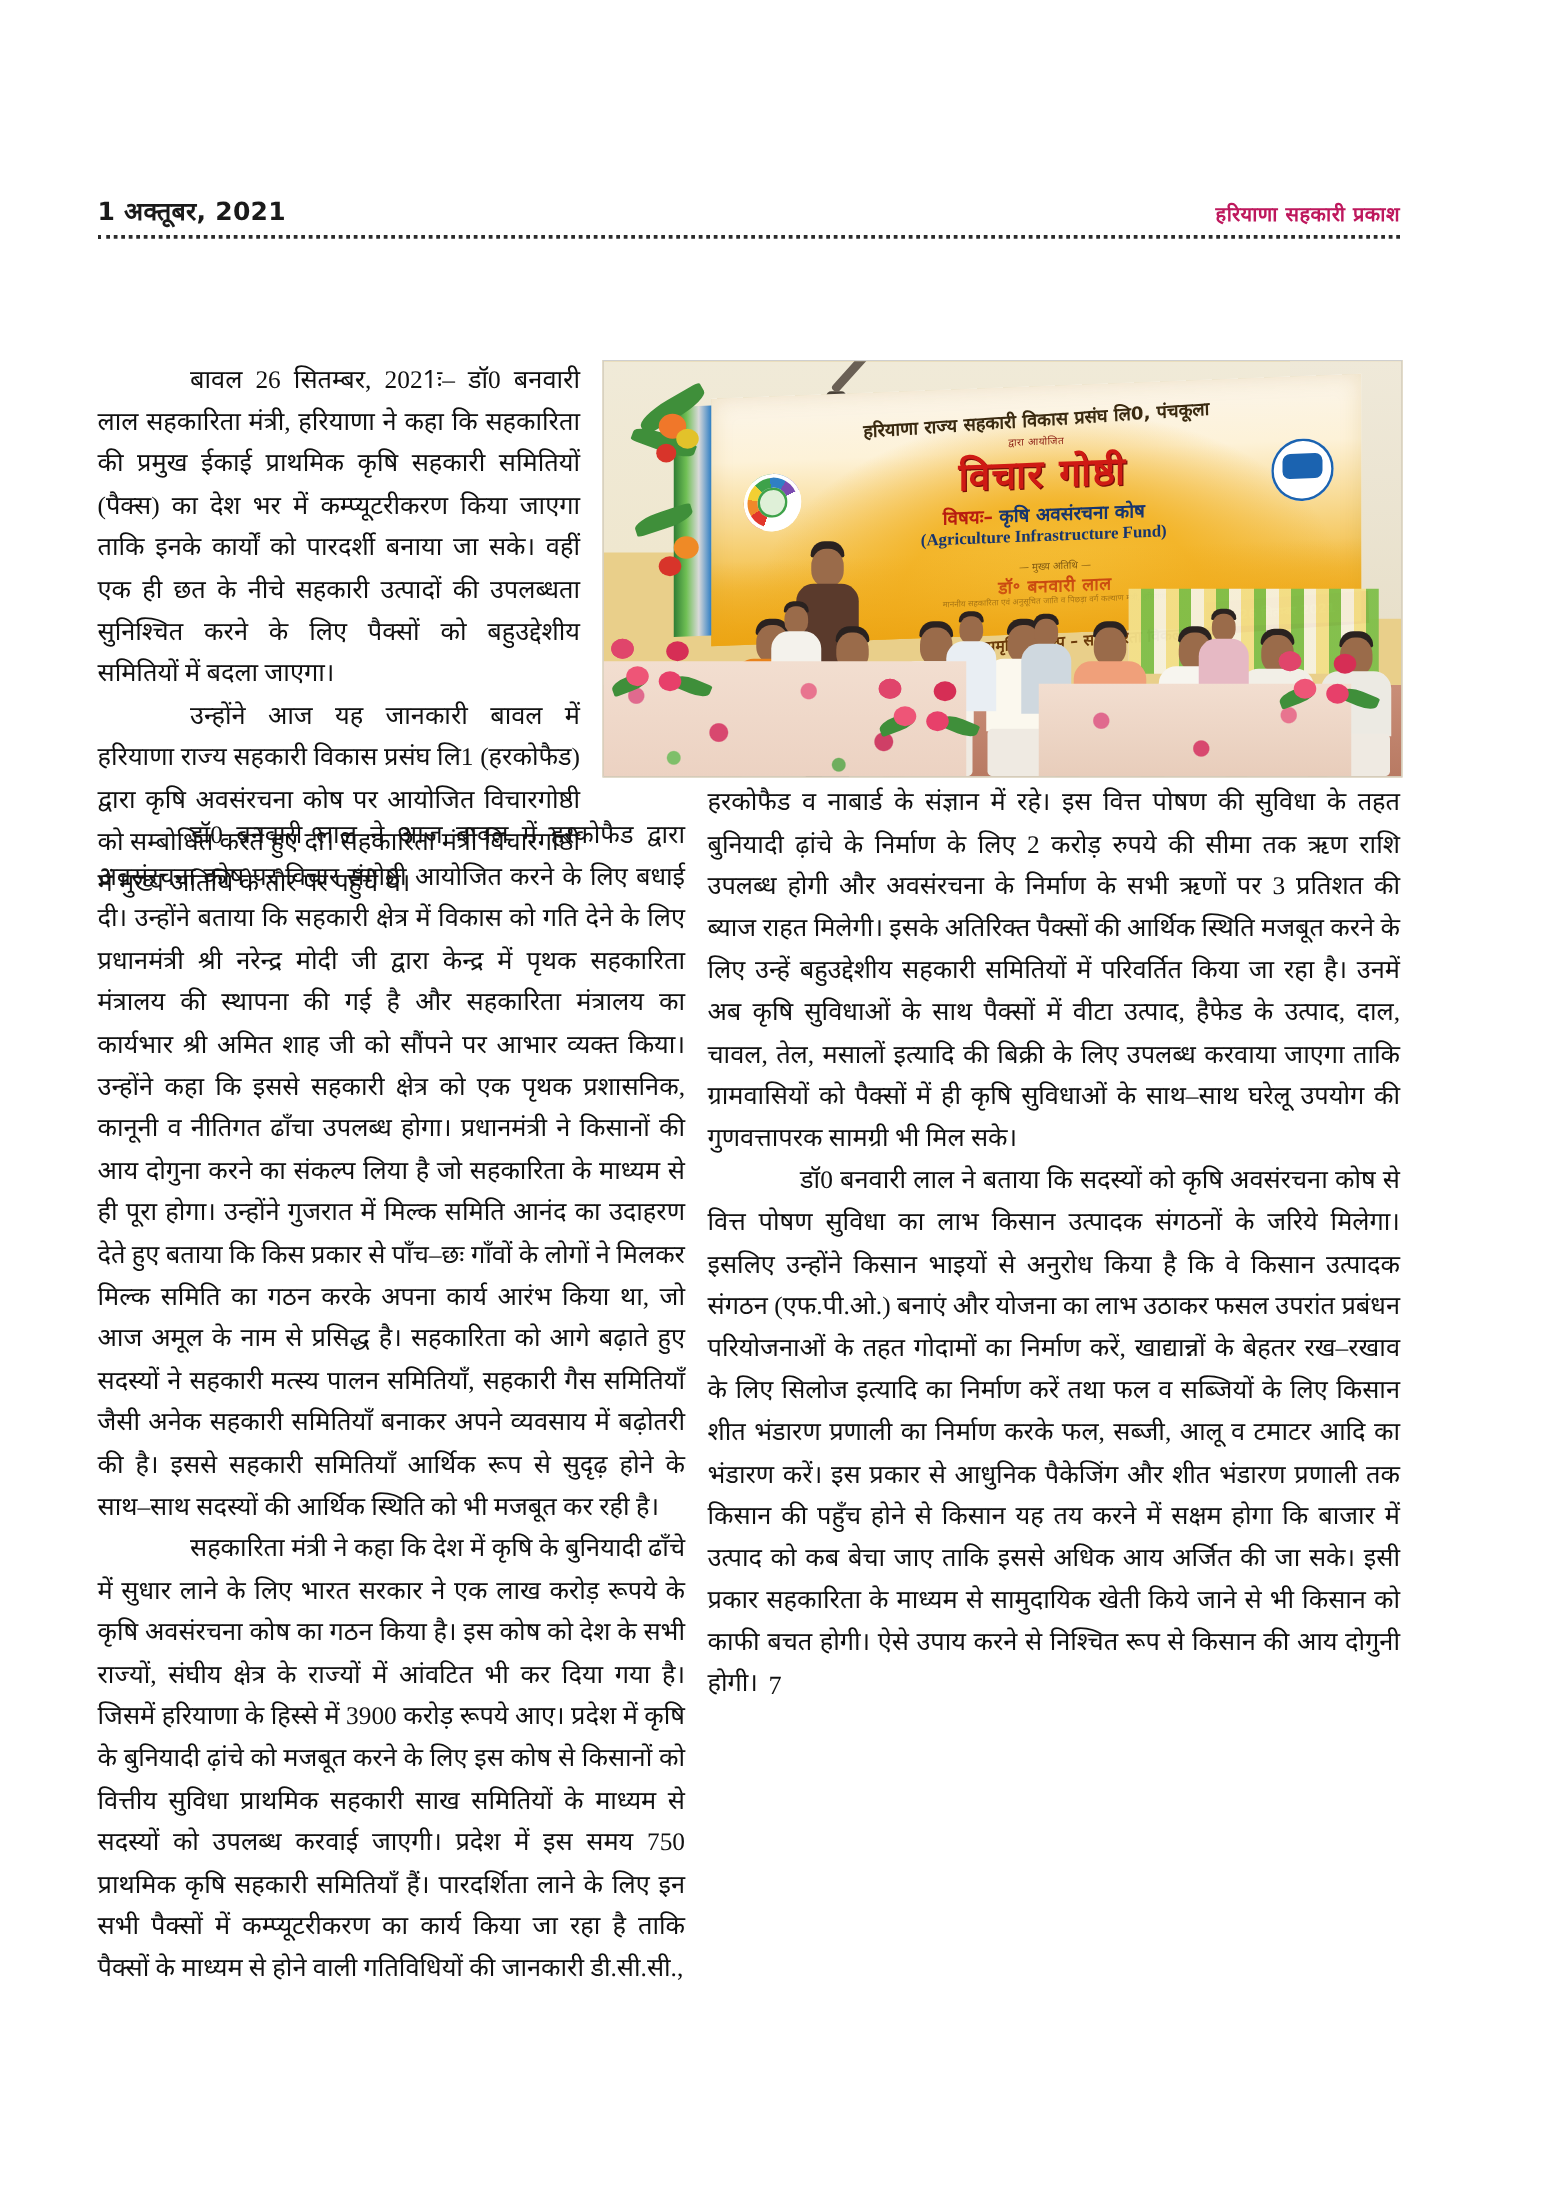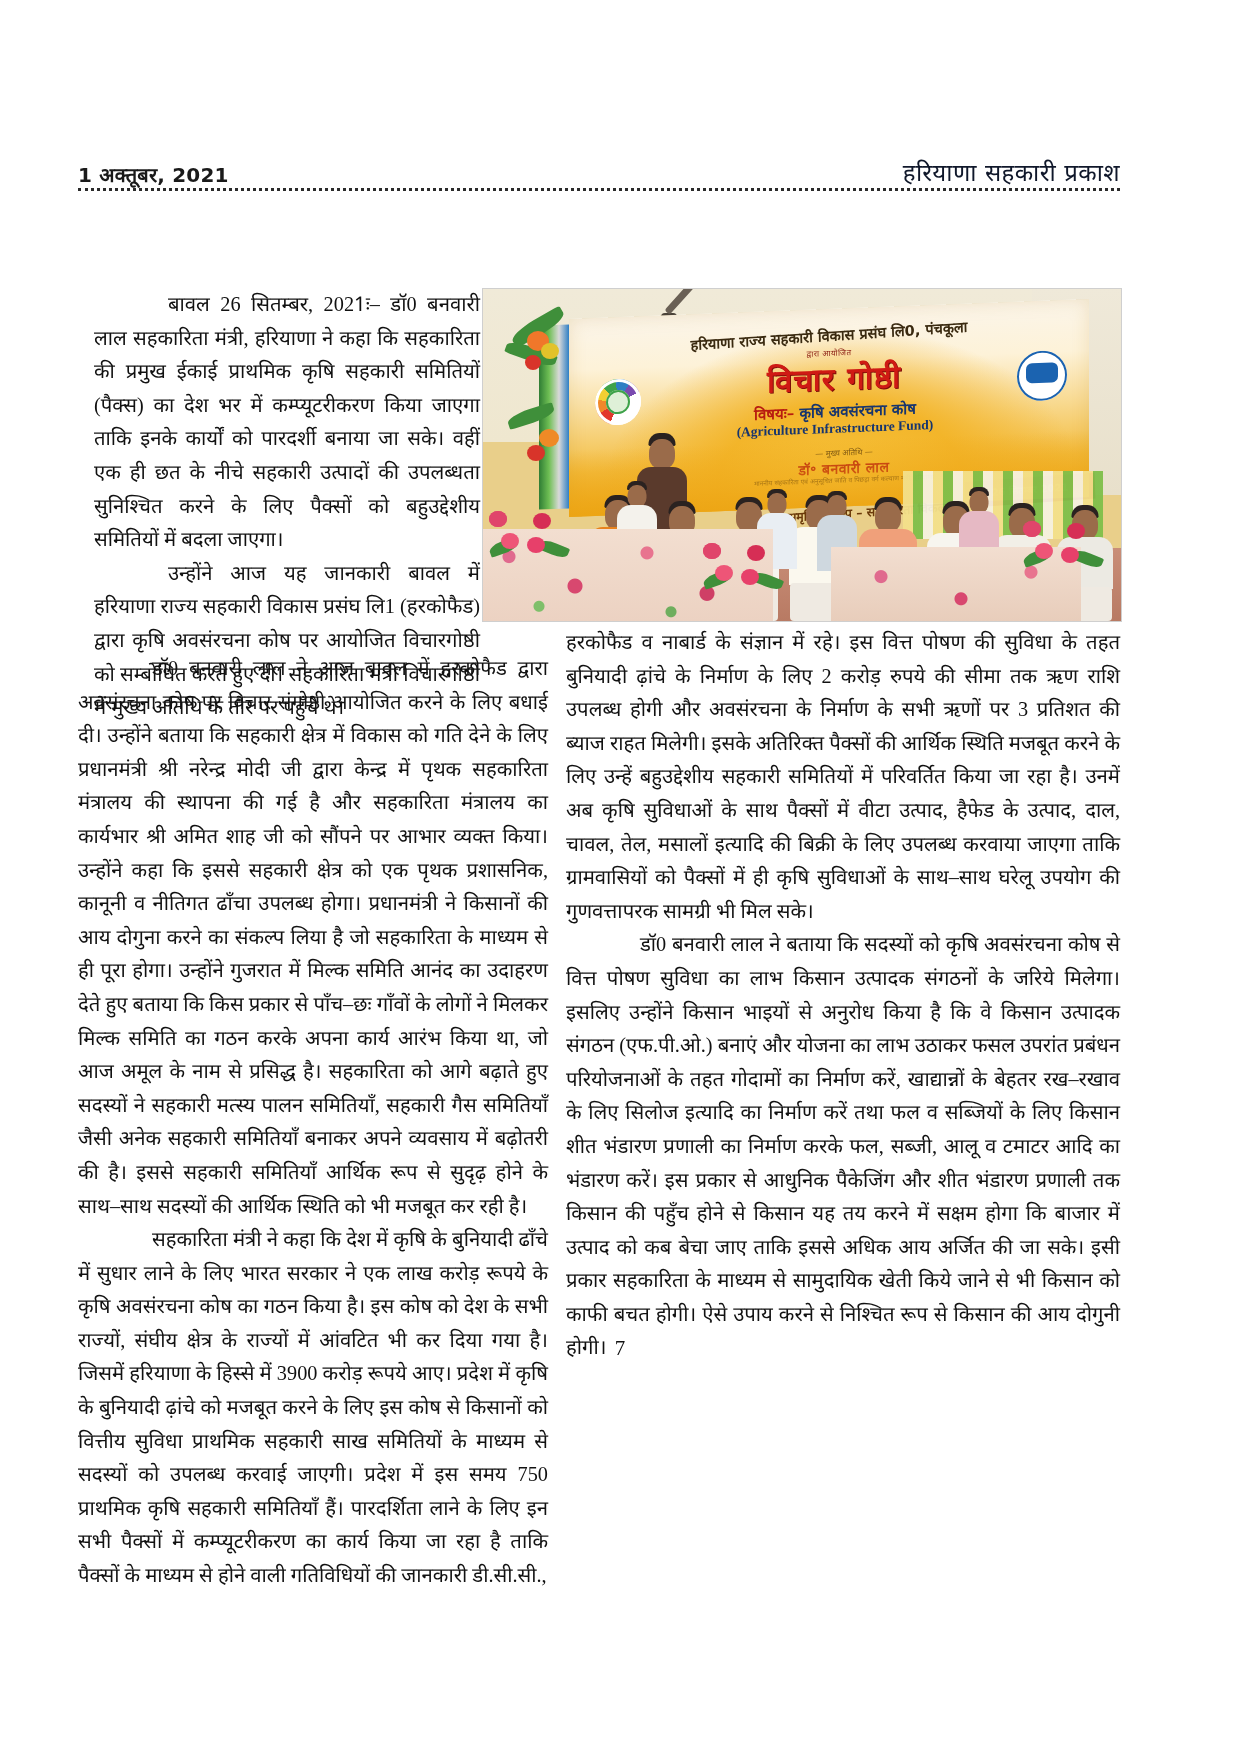--- a/index.html
+++ b/index.html
@@ -35,24 +35,24 @@
     align-items: flex-end;
     font-family: "DejaVu Sans", sans-serif;
   }
   .runhead .date {
     font-size: 20px;
     font-weight: 700;
     letter-spacing: .2px;
     color: #1a1a1a;
   }
   .runhead .masthead {
-    font-size: 24px;
-    font-weight: 400;
+    font-size: 16px;
+    font-weight: 700;
     letter-spacing: .4px;
-    color: #0f172a;
+    color: #be185d;
   }
   .rule-dotted {
     position: absolute;
     left: 78px;
     top: 188px;
     width: 1042px;
     height: 0;
     border-top: 3px dotted #2b2b2b;
   }
 
@@ -89,21 +89,21 @@
     line-height: 33.6px;
     text-align: justify;
     text-justify: inter-word;
     color: #111;
     font-family: "Liberation Serif", "DejaVu Serif", serif;
   }
   .col p { margin: 0; text-indent: 0; }
   .col p + p { margin-top: 0px; }
   .col p.ind { text-indent: 74px; }
 
-  #col-left  { left: 94px;  top: 288px;  width: 386px; }
+  #col-left  { left: 78px;  top: 288px;  width: 386px; }
   #col-right { left: 566px; top: 626px;  width: 554px; }
   #col-left-lower { left: 78px; top: 652px; width: 470px; }
 
   
   .photo {
     position: absolute;
     left: 482px;
     top: 288px;
     width: 638px;
     height: 332px;

